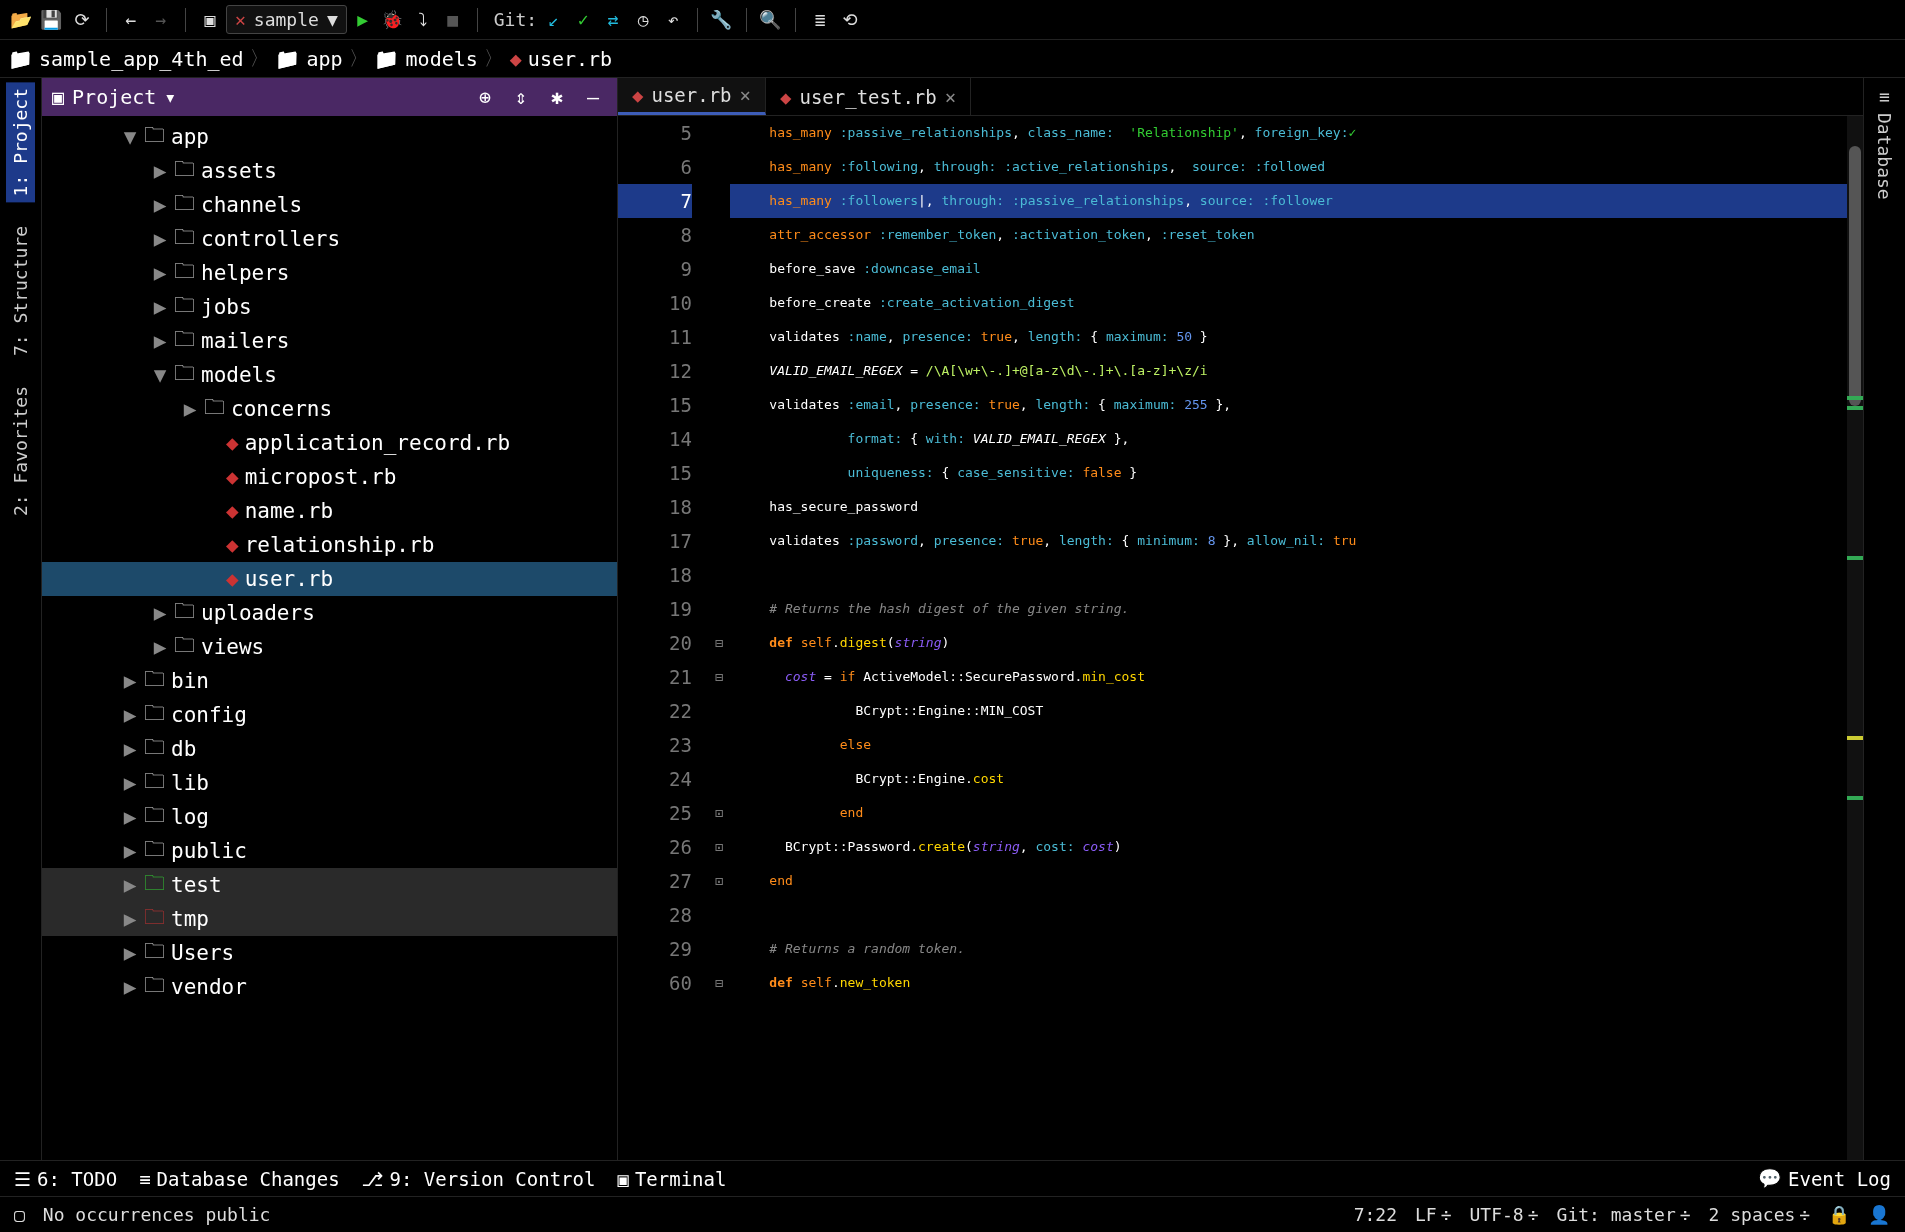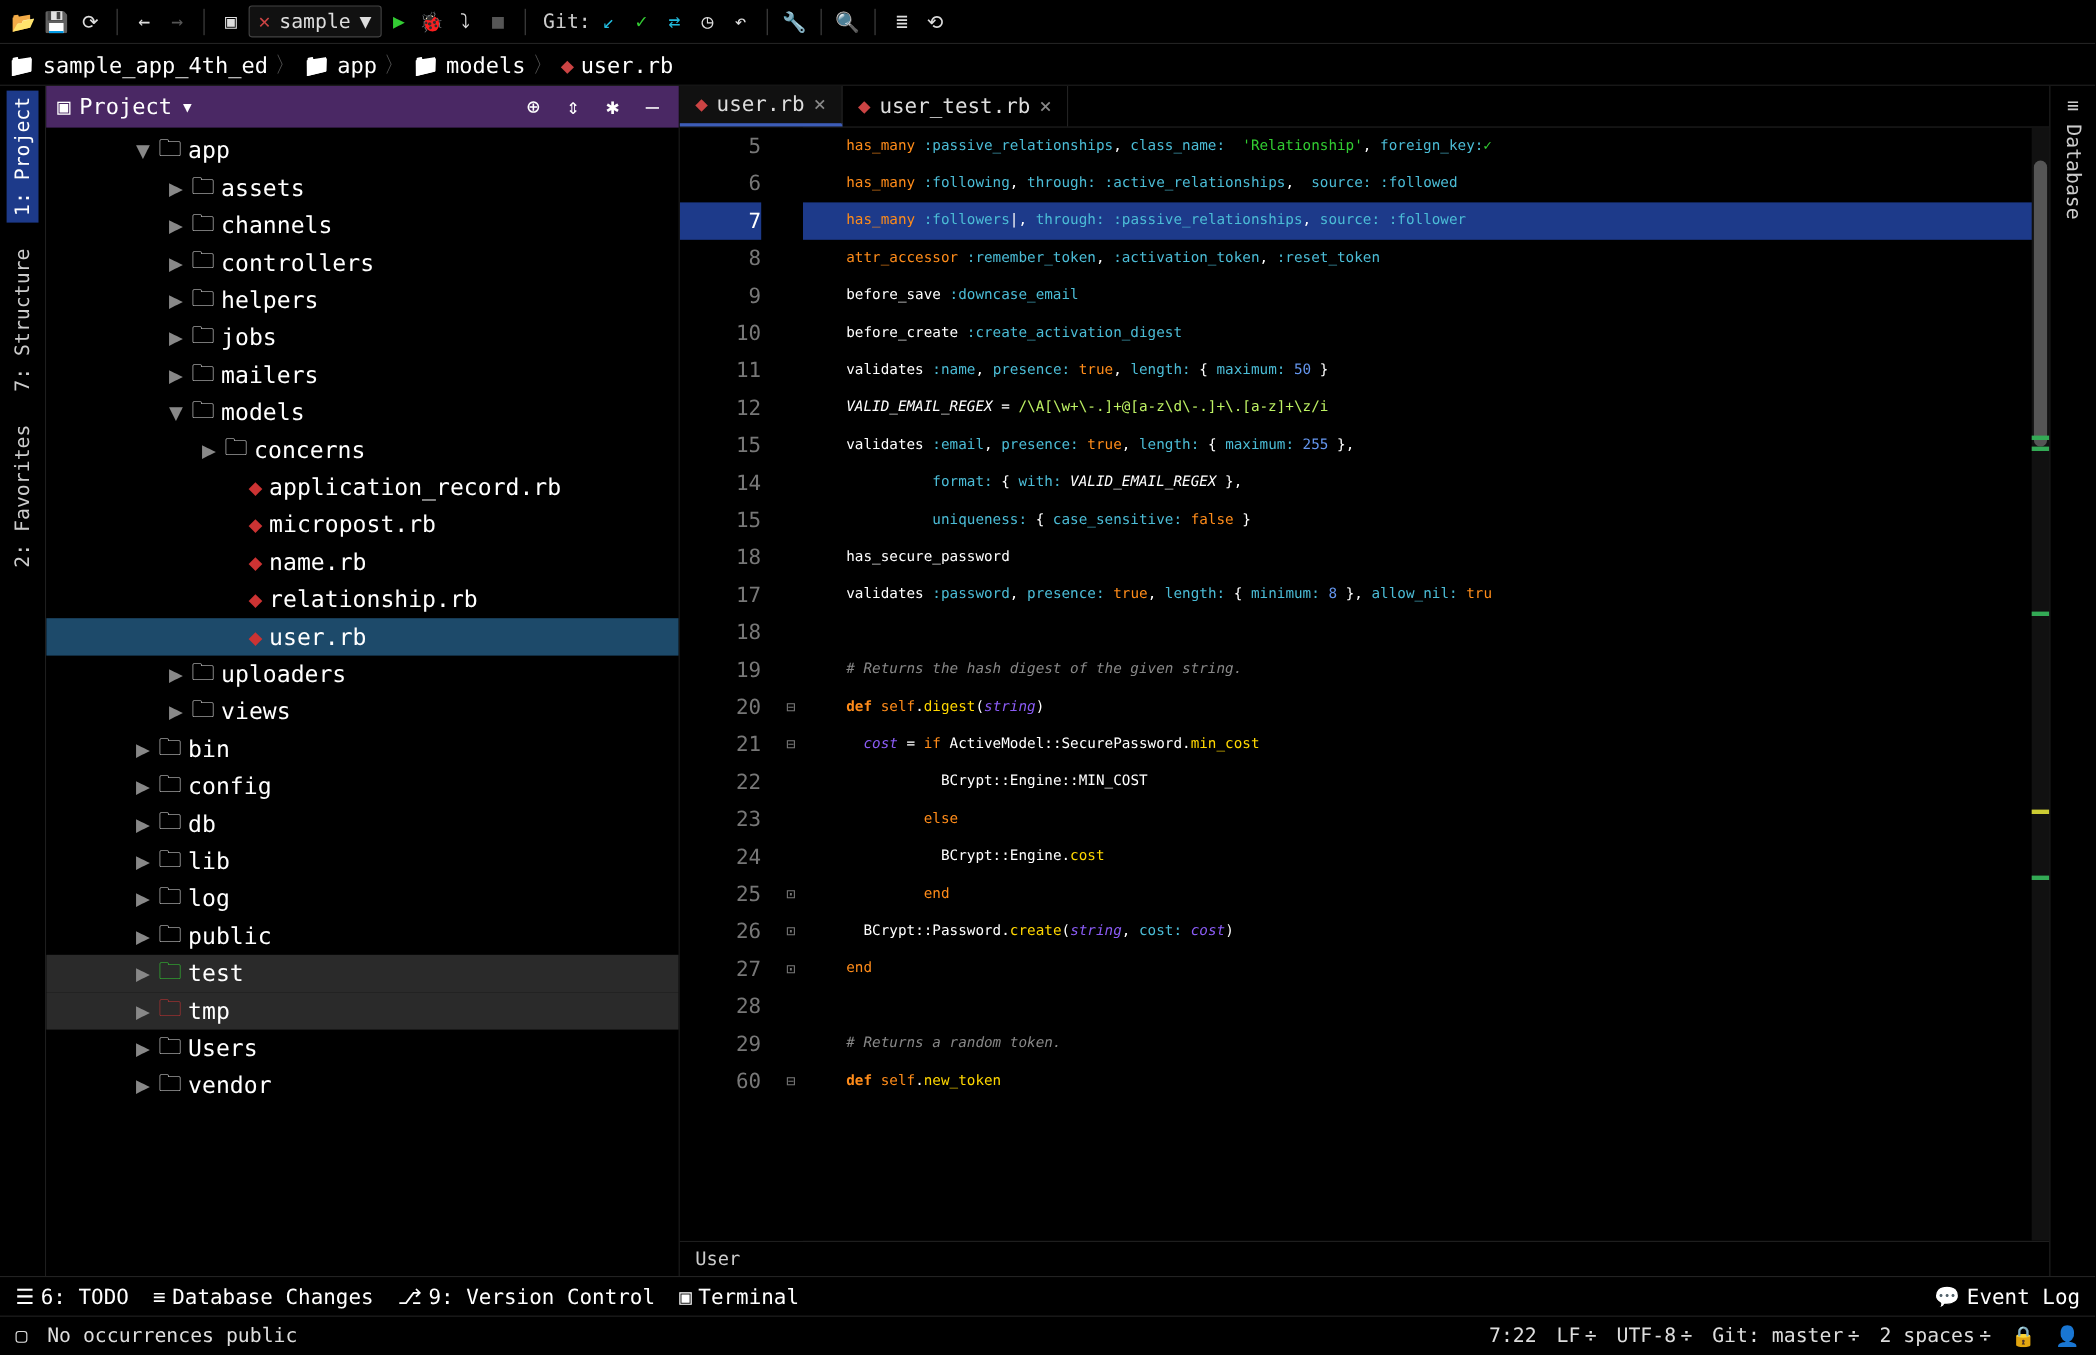--- a/index.html
+++ b/index.html
@@ -406,23 +406,20 @@
       <div class="code-col" id="code-col"><div class="code-line">    <span class="kw">has_many</span> <span class="sym">:passive_relationships</span><span class="punct">,</span> <span class="sym">class_name:</span>  <span class="str">'Relationship'</span><span class="punct">,</span> <span class="sym">foreign_key:</span><span class="green-check">✓</span></div><div class="code-line">    <span class="kw">has_many</span> <span class="sym">:following</span><span class="punct">,</span> <span class="sym">through:</span> <span class="sym">:active_relationships</span><span class="punct">,</span>  <span class="sym">source:</span> <span class="sym">:followed</span></div><div class="code-line current">    <span class="kw">has_many</span> <span class="sym">:followers</span><span class="punct">|,</span> <span class="sym">through:</span> <span class="sym">:passive_relationships</span><span class="punct">,</span> <span class="sym">source:</span> <span class="sym">:follower</span></div><div class="code-line">    <span class="kw">attr_accessor</span> <span class="sym">:remember_token</span><span class="punct">,</span> <span class="sym">:activation_token</span><span class="punct">,</span> <span class="sym">:reset_token</span></div><div class="code-line">    <span class="punct">before_save</span> <span class="sym">:downcase_email</span></div><div class="code-line">    <span class="punct">before_create</span> <span class="sym">:create_activation_digest</span></div><div class="code-line">    <span class="punct">validates</span> <span class="sym">:name</span><span class="punct">,</span> <span class="sym">presence:</span> <span class="kw">true</span><span class="punct">,</span> <span class="sym">length:</span> <span class="punct">{</span> <span class="sym">maximum:</span> <span class="num">50</span> <span class="punct">}</span></div><div class="code-line">    <span class="const">VALID_EMAIL_REGEX</span> <span class="punct">=</span> <span class="regex">/\A[\w+\-.]+@[a-z\d\-.]+\.[a-z]+\z/i</span></div><div class="code-line">    <span class="punct">validates</span> <span class="sym">:email</span><span class="punct">,</span> <span class="sym">presence:</span> <span class="kw">true</span><span class="punct">,</span> <span class="sym">length:</span> <span class="punct">{</span> <span class="sym">maximum:</span> <span class="num">255</span> <span class="punct">},</span></div><div class="code-line">              <span class="sym">format:</span> <span class="punct">{</span> <span class="sym">with:</span> <span class="const">VALID_EMAIL_REGEX</span> <span class="punct">},</span></div><div class="code-line">              <span class="sym">uniqueness:</span> <span class="punct">{</span> <span class="sym">case_sensitive:</span> <span class="kw">false</span> <span class="punct">}</span></div><div class="code-line">    <span class="punct">has_secure_password</span></div><div class="code-line">    <span class="punct">validates</span> <span class="sym">:password</span><span class="punct">,</span> <span class="sym">presence:</span> <span class="kw">true</span><span class="punct">,</span> <span class="sym">length:</span> <span class="punct">{</span> <span class="sym">minimum:</span> <span class="num">8</span> <span class="punct">},</span> <span class="sym">allow_nil:</span> <span class="kw">tru</span></div><div class="code-line"></div><div class="code-line">    <span class="comment"># Returns the hash digest of the given string.</span></div><div class="code-line">    <span class="def">def</span> <span class="kw">self</span><span class="punct">.</span><span class="method">digest</span><span class="punct">(</span><span class="param">string</span><span class="punct">)</span></div><div class="code-line">      <span class="param">cost</span> <span class="punct">=</span> <span class="kw">if</span> <span class="const" style="font-style:normal">ActiveModel</span><span class="punct">::</span><span class="const" style="font-style:normal">SecurePassword</span><span class="punct">.</span><span class="method">min_cost</span></div><div class="code-line">               <span class="const" style="font-style:normal">BCrypt</span><span class="punct">::</span><span class="const" style="font-style:normal">Engine</span><span class="punct">::</span><span class="const" style="font-style:normal">MIN_COST</span></div><div class="code-line">             <span class="kw">else</span></div><div class="code-line">               <span class="const" style="font-style:normal">BCrypt</span><span class="punct">::</span><span class="const" style="font-style:normal">Engine</span><span class="punct">.</span><span class="method">cost</span></div><div class="code-line">             <span class="kw">end</span></div><div class="code-line">      <span class="const" style="font-style:normal">BCrypt</span><span class="punct">::</span><span class="const" style="font-style:normal">Password</span><span class="punct">.</span><span class="method">create</span><span class="punct">(</span><span class="param">string</span><span class="punct">,</span> <span class="sym">cost:</span> <span class="param">cost</span><span class="punct">)</span></div><div class="code-line">    <span class="kw">end</span></div><div class="code-line"></div><div class="code-line">    <span class="comment"># Returns a random token.</span></div><div class="code-line">    <span class="def">def</span> <span class="kw">self</span><span class="punct">.</span><span class="method">new_token</span></div></div>
       <div class="scrollbar-track">
         <div class="scrollbar-thumb" style="top:30px;height:260px"></div>
         <div class="mark green" style="top:280px"></div>
         <div class="mark green" style="top:290px"></div>
         <div class="mark green" style="top:440px"></div>
         <div class="mark yellow" style="top:620px"></div>
         <div class="mark green" style="top:680px"></div>
       </div>
     </div>
-    <div class="breadcrumb-bar">
-      <span>User</span>
-    </div>
   </div>
 
   <div class="right-gutter">
     <div style="color:#ccc">≡</div>
     <div class="right-tab">Database</div>
   </div>
 </div>
 
 <div class="bottom-toolbar" id="bottom-toolbar">
 <div class="item">

